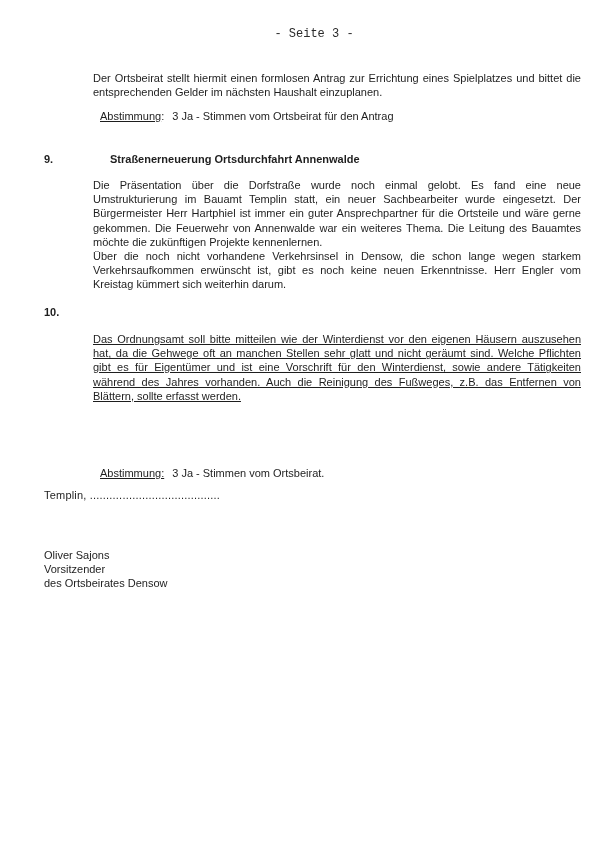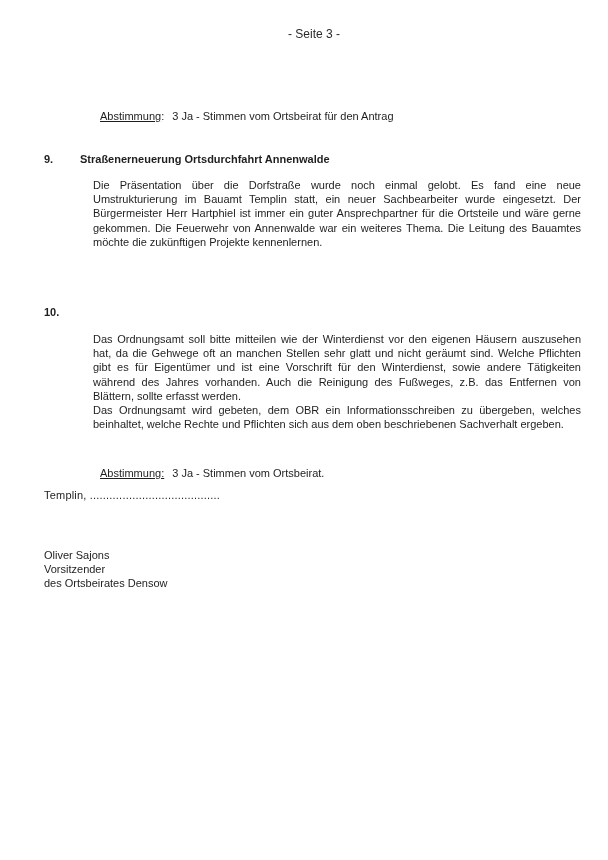--- a/index.html
+++ b/index.html
@@ -18,50 +18,50 @@
     overflow: hidden;
   }
   .page-header {
     position: absolute;
     top: 27px;
     left: 0;
     width: 100%;
     box-sizing: border-box;
     padding-left: 20px;
     text-align: center;
-    font-family: Liberation Sans, sans-serif;
+    font-family: Liberation Mono, monospace;
     font-size: 12px;
     color: #2a2a2a;
   }
   .para {
     position: absolute;
     left: 93px;
     width: 488px;
     text-align: justify;
     line-height: 14.2px;
   }
   .para div { margin: 0; padding: 0; }
   .intro-para { top: 71px; }
   .sec-num {
     position: absolute;
     left: 44px;
     font-weight: bold;
     line-height: 14.2px;
   }
   .sec-title {
     position: absolute;
-    left: 80px;
+    left: 110px;
     width: 488px;
     font-weight: bold;
     line-height: 14.2px;
   }
   .num-9, .title-9 { top: 152px; }
   .p-9 { top: 178px; }
   .num-10, .title-10 { top: 305px; }
-  .p-10 { top: 332px; }
+  .p-10 { top: 332px; text-decoration: underline; }
   .vote {
     position: absolute;
     left: 100px;
     line-height: 14.2px;
     white-space: nowrap;
   }
   .vote-1 { top: 109px; }
   .vote-2 { top: 438px; margin-top: 28px; }
   .u { text-decoration: underline; }
   .vote-value { margin-left: 8px; }
@@ -79,33 +79,36 @@
     line-height: 14.2px;
   }
 </style>
 </head>
 <body>
 
 <div class="page">
 
   <div class="page-header">- Seite 3 -</div>
 
+  <div class="para intro-para">
+    <div>Der Ortsbeirat stellt hiermit einen formlosen Antrag zur Errichtung eines Spielplatzes und bittet die entsprechenden Gelder im nächsten Haushalt einzuplanen.</div>
+  </div>
 
   <div class="vote vote-1"><span class="u">Abstimmung</span><span>:</span><span class="vote-value">3 Ja - Stimmen vom Ortsbeirat für den Antrag</span></div>
 
   <div class="sec-num num-9">9.</div>
   <div class="sec-title title-9">Straßenerneuerung Ortsdurchfahrt Annenwalde</div>
   <div class="para p-9">
     <div>Die Präsentation über die Dorfstraße wurde noch einmal gelobt. Es fand eine neue Umstrukturierung im Bauamt Templin statt, ein neuer Sachbearbeiter wurde eingesetzt. Der Bürgermeister Herr Hartphiel ist immer ein guter Ansprechpartner für die Ortsteile und wäre gerne gekommen. Die Feuerwehr von Annenwalde war ein weiteres Thema. Die Leitung des Bauamtes möchte die zukünftigen Projekte kennenlernen.</div>
+    <div>Über die noch nicht vorhandene Verkehrsinsel in Densow, die schon lange wegen starkem Verkehrsaufkommen erwünscht ist, gibt es noch keine neuen Erkenntnisse. Herr Engler vom Kreistag kümmert sich weiterhin darum.</div>
   </div>
 
   <div class="sec-num num-10">10.</div>
   <div class="para p-10">
     <div>Das Ordnungsamt soll bitte mitteilen wie der Winterdienst vor den eigenen Häusern auszusehen hat, da die Gehwege oft an manchen Stellen sehr glatt und nicht geräumt sind. Welche Pflichten gibt es für Eigentümer und ist eine Vorschrift für den Winterdienst, sowie andere Tätigkeiten während des Jahres vorhanden. Auch die Reinigung des Fußweges, z.B. das Entfernen von Blättern, sollte erfasst werden.</div>
-    <div>Das Ordnungsamt wird gebeten, dem OBR ein Informationsschreiben zu übergeben, welches beinhaltet, welche Rechte und Pflichten sich aus dem oben beschriebenen Sachverhalt ergeben.</div>
   </div>
 
   <div class="vote vote-2"><span class="u">Abstimmung:</span><span class="vote-value">3 Ja - Stimmen vom Ortsbeirat.</span></div>
 
   <div class="closing-place">Templin, ........................................</div>
 
   <div class="signature">
     <div>Oliver Sajons</div>
     <div>Vorsitzender</div>
     <div>des Ortsbeirates Densow</div>

